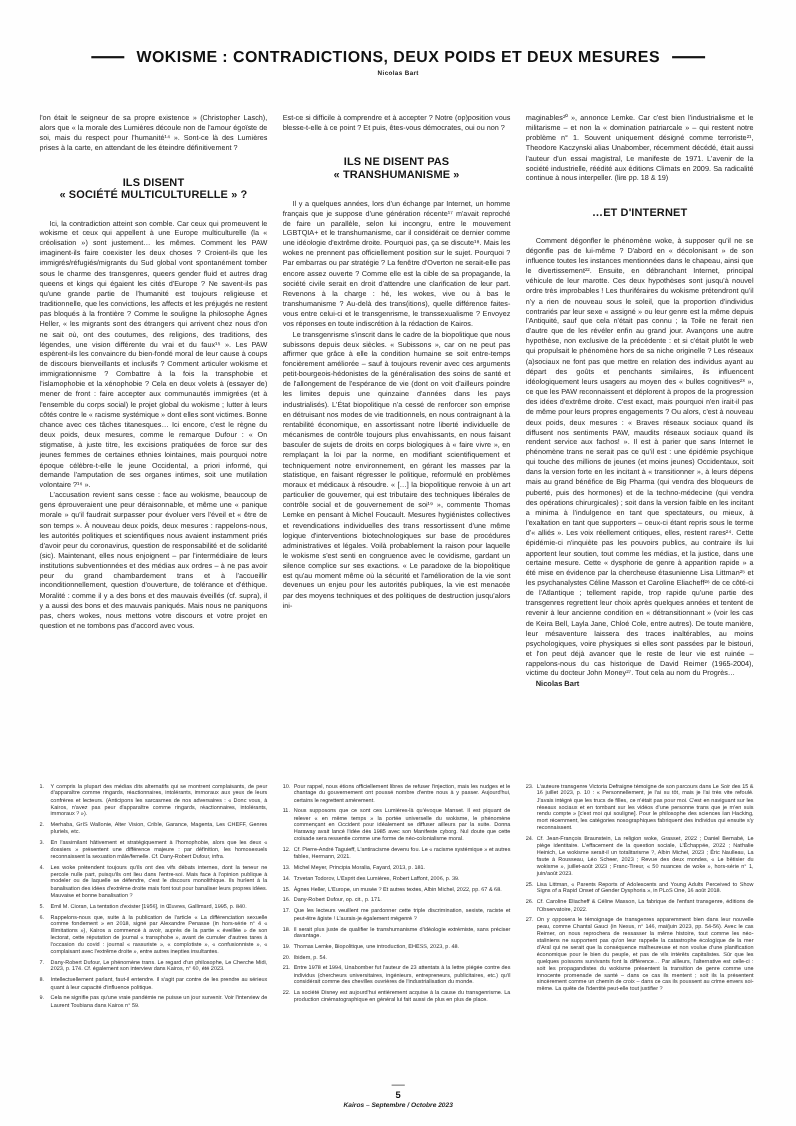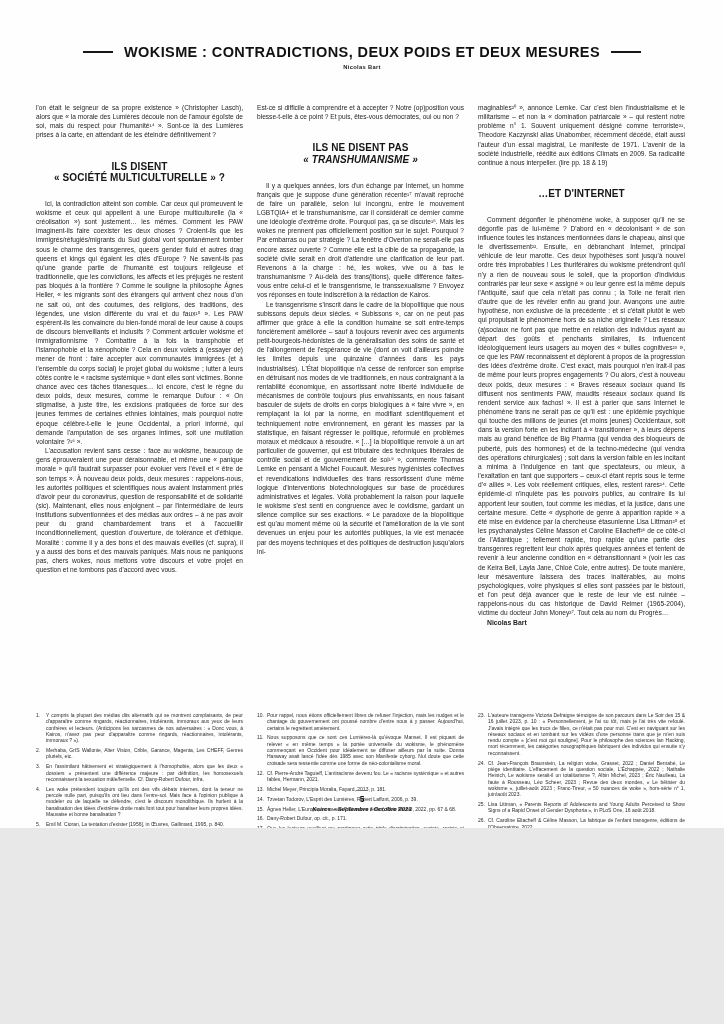--- a/index.html
+++ b/index.html
@@ -1,17 +1,17 @@
 <!DOCTYPE html>
 <html lang="fr"><head>
 <meta charset="utf-8">
 <style>
   html,body{margin:0;padding:0;background:#e8e8e8;}
   .page{
-    position:relative;width:724px;height:828px;margin:0 auto;
+    position:relative;width:724px;height:1024px;margin:0 auto;
     background:#fefefe;color:#1f1f1f;
     font-family:"Liberation Sans",sans-serif;
     overflow:hidden;
   }
   
   header{padding-top:44px;}
   .title-row{display:flex;align-items:center;justify-content:center;gap:11px;}
   .rule{width:30px;height:2px;background:#161616;flex:none;}
   h1{
     margin:0;font-size:14.5px;font-weight:bold;letter-spacing:.4px;
@@ -29,21 +29,21 @@
     hyphens:auto;-webkit-hyphens:auto;
   }
   .col p{margin:0;text-indent:9px;}
   .col p.cont{text-indent:0;}
   h2{
     margin:21px 2px 15px;text-align:center;
     font-size:10px;line-height:11.6px;font-weight:800;
     letter-spacing:.1px;color:#161616;text-transform:uppercase;
   }
   h2 span{display:block;}
-  h2 .it{font-style:italic;}
+  h2 .it{}
   .signature{margin-top:15px;font-weight:bold;font-size:6.8px;text-indent:0;}
   
   .footnotes{
     position:absolute;top:712px;left:36px;right:33px;height:256px;
     display:flex;gap:14px;overflow:hidden;
   }
   .fncol{
     width:207px;flex:none;color:#2d2d2d;
     font-size:5px;line-height:6.3px;text-align:justify;
     hyphens:auto;-webkit-hyphens:auto;

